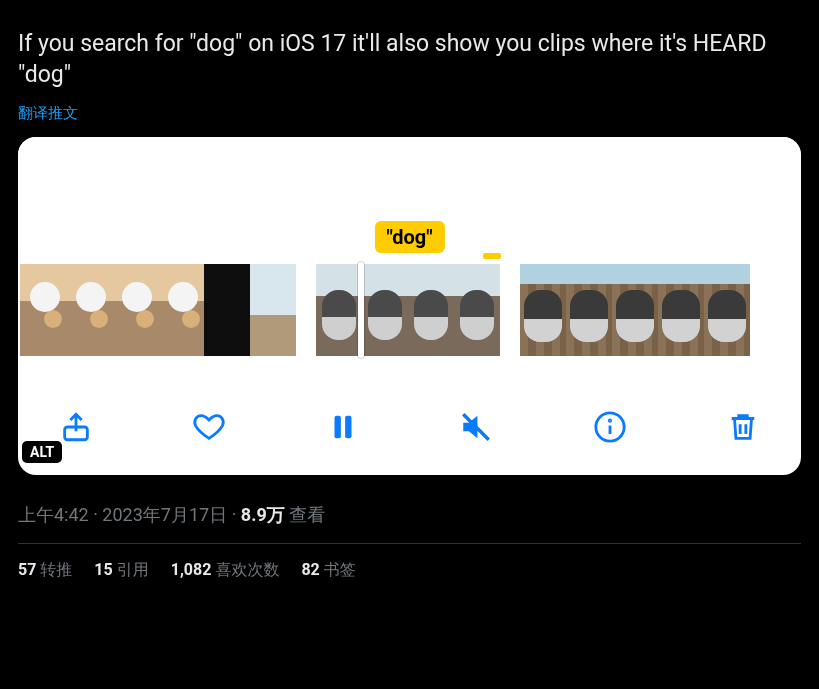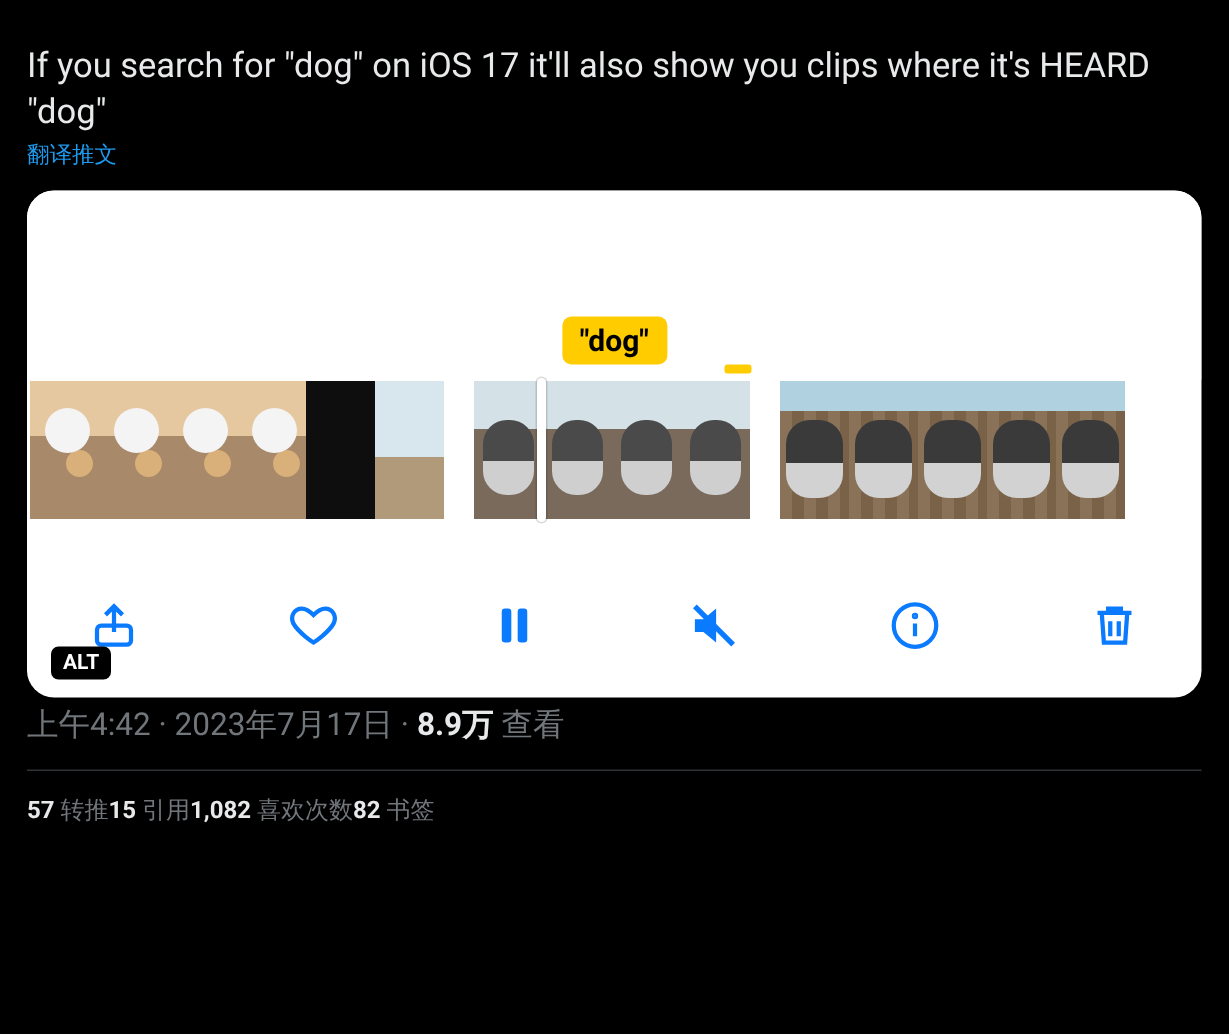--- a/index.html
+++ b/index.html
@@ -27,21 +27,21 @@
     border-radius:50% 50% 0 0; background:#1b2632;
   }
   .names { flex: 1; min-width: 0; padding-top: 2px;}
   .display-name { font-weight: 700; font-size: 17px; color:#e7e9ea; line-height:1.2;}
   .handle { color: #71767b; font-size: 16px; line-height:1.3;}
   .more { color:#71767b; font-size:22px; padding:0 6px; letter-spacing:2px; line-height:1;}
   .body-text {
     margin-top: 14px; font-size: 23px; line-height: 1.35; color:#e7e9ea;
     word-wrap: break-word;
   }
-  .translate { color:#1d9bf0; font-size:15px; margin-top:4px; display:inline-block;}
+  .translate { color:#1d9bf0; font-size:15px; margin-top:14px; display:inline-block;}
   .media-card {
     margin-top: 14px; border-radius: 18px; background:#fff; overflow:hidden;
     position:relative; height: 338px;
   }
   .media-top { height: 126px; background:#fff; position:relative; }
   .tag {
     position:absolute; left:50%; transform:translateX(-50%); bottom:10px;
     background:#ffcc00; color:#000; font-weight:700; font-size:20px;
     padding:4px 12px; border-radius:6px;
   }
@@ -65,28 +65,28 @@
   .marker { position:absolute; top:116px; left:465px; width:18px; height:6px; background:#ffcc00; border-radius:2px; z-index:3;}
   .toolbar {
     position:absolute; left:0; right:0; bottom:18px; height:60px;
     display:flex; align-items:center; justify-content:space-between;
     padding: 0 38px;
   }
   .tbtn { width:40px; height:40px; display:flex; align-items:center; justify-content:center; }
   .tbtn svg { width:34px; height:34px; stroke:#0a7aff; fill:none; stroke-width:2; }
   .tbtn.pause svg rect{ fill:#0a7aff; stroke:none;}
   .alt-badge {
-    position:absolute; left:16px; bottom:12px; background:#000; color:#fff;
+    position:absolute; left:4px; bottom:12px; background:#000; color:#fff;
     font-size:14px; font-weight:700; padding:3px 8px; border-radius:5px;
     z-index:5;
   }
-  .meta { color:#71767b; font-size:21px; margin-top:4px; }
+  .meta { color:#71767b; font-size:18px; margin-top:28px; }
   .meta .views-num{ color:#e7e9ea; font-weight:700; }
   .divider { border:none; border-top:1px solid #2f3336; margin:16px 0 0; }
-  .stats { display:flex; padding:16px 0 0; color:#71767b; font-size:16px;}
+  .stats { display:flex; gap:22px; padding:16px 0 0; color:#71767b; font-size:16px;}
   .stats .num { color:#e7e9ea; font-weight:700; margin-right:4px;}
 </style>
 </head>
 <body>
 
 <div class="tweet">
 
 
   <div class="body-text">If you search for "dog" on iOS 17 it'll also show you clips where it's HEARD "dog"</div>
 

